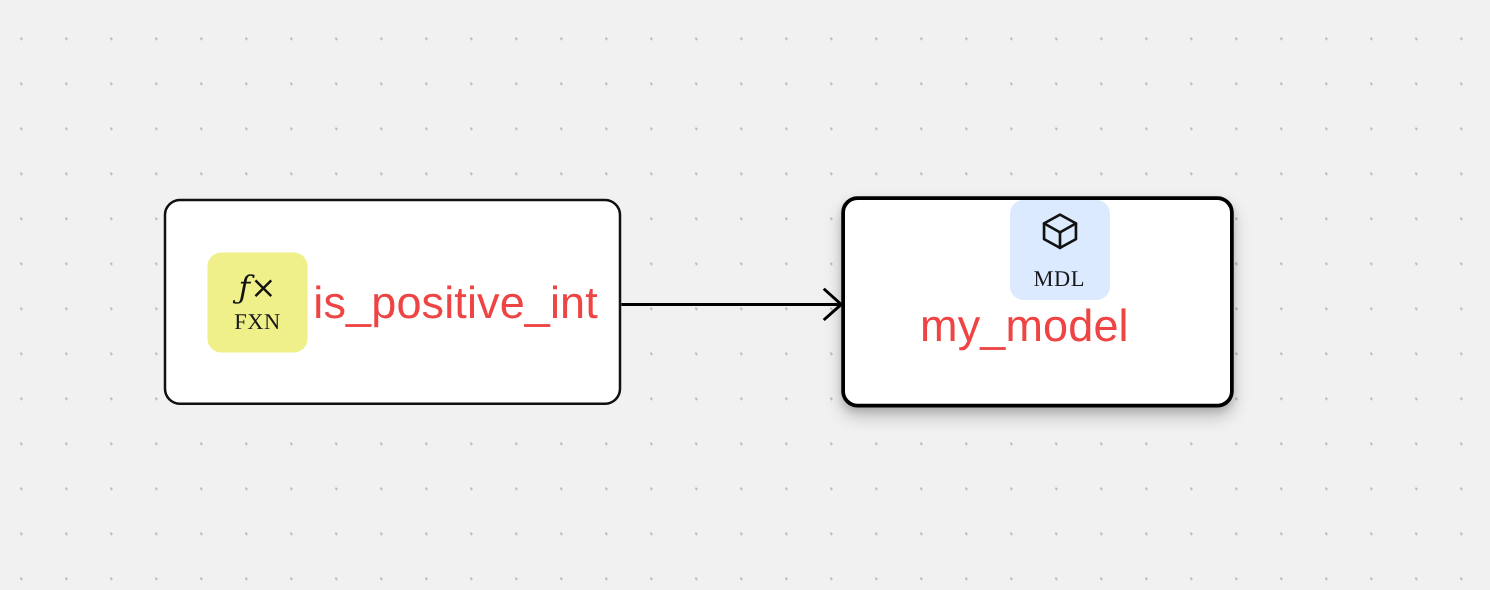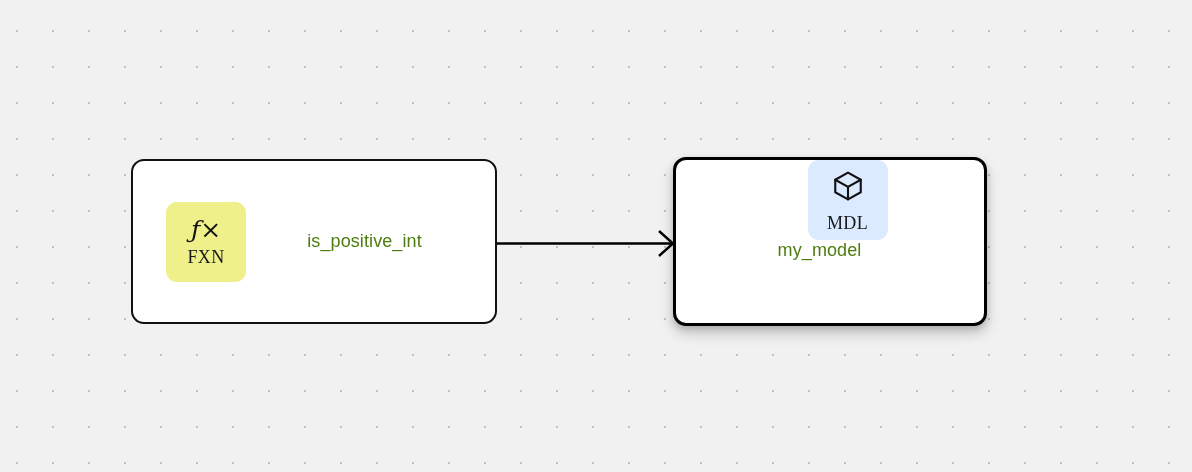--- a/index.html
+++ b/index.html
@@ -113,22 +113,22 @@
     letter-spacing: 0.4px;
     color: #18181b;
     line-height: 1;
   }
 
   
   .node-title {
     flex: 1 1 auto;
     text-align: center;
     font-family: "Liberation Sans", sans-serif;
-    font-size: 18px;
-    color: #4d7c0f;
+    font-size: 36px;
+    color: #ef4444;
     letter-spacing: 0.1px;
     padding-right: 12px;
     white-space: nowrap;
   }
 
   #node-mdl .node-title {
     padding-right: 21px;
   }
 </style>
 </head>

